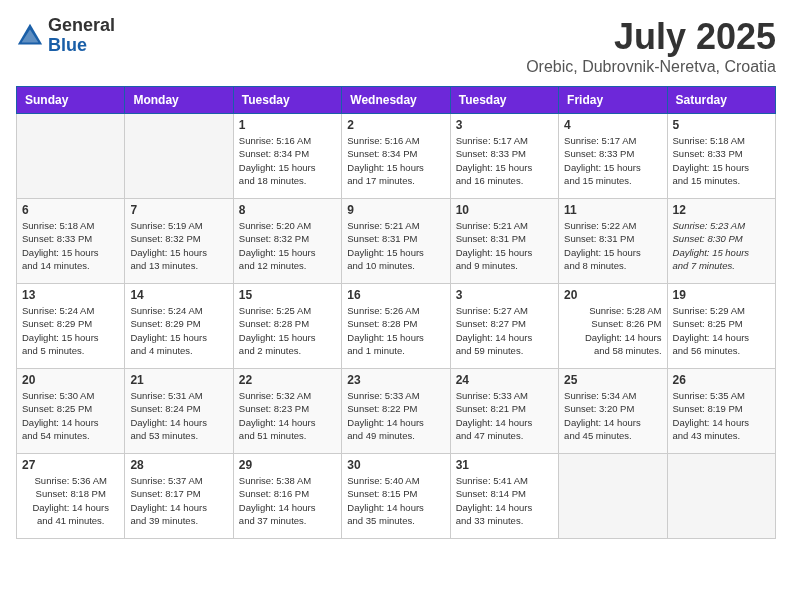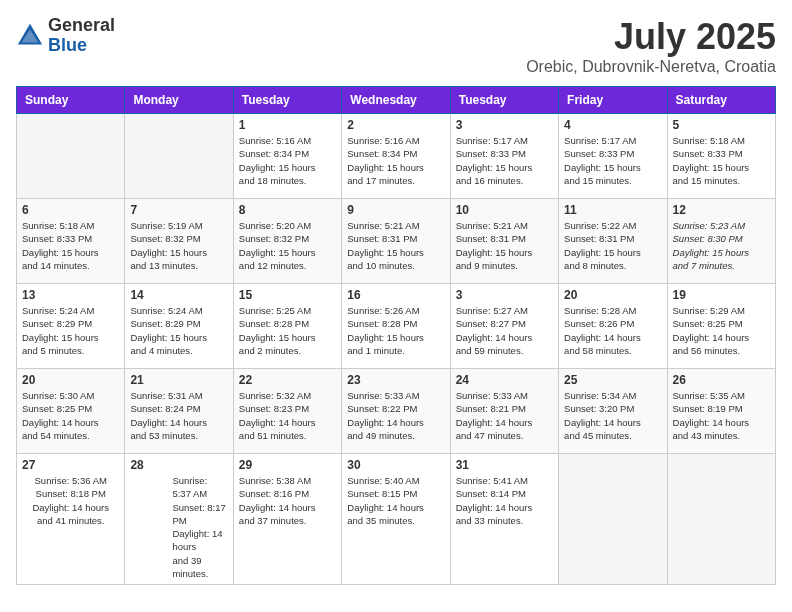--- a/index.html
+++ b/index.html
@@ -252,21 +252,21 @@
         </td>
         <td>
           <span class="day-number">3</span>
           <div class="day-info" style="white-space: pre-line;">Sunrise: 5:27 AM
 Sunset: 8:27 PM
 Daylight: 14 hours
 and 59 minutes.</div>
         </td>
         <td>
           <span class="day-number">20</span>
-          <div class="day-info" style="white-space: pre-line;">Sunrise: 5:28 AM
+          <div class="day-info" style="white-space: pre-line; text-align: right;">Sunrise: 5:28 AM
 Sunset: 8:26 PM
 Daylight: 14 hours
 and 58 minutes.</div>
         </td>
         <td>
           <span class="day-number">19</span>
           <div class="day-info" style="white-space: pre-line;">Sunrise: 5:29 AM
 Sunset: 8:25 PM
 Daylight: 14 hours
 and 56 minutes.</div>
@@ -326,21 +326,21 @@
       <tr class="week-row">
         <td>
           <span class="day-number">27</span>
           <div class="day-info" style="white-space: pre-line; text-align: center;">Sunrise: 5:36 AM
 Sunset: 8:18 PM
 Daylight: 14 hours
 and 41 minutes.</div>
         </td>
         <td>
           <span class="day-number">28</span>
-          <div class="day-info" style="white-space: pre-line; margin-left: 42px;">Sunrise: 5:37 AM
+          <div class="day-info" style="white-space: pre-line;">Sunrise: 5:37 AM
 Sunset: 8:17 PM
 Daylight: 14 hours
 and 39 minutes.</div>
         </td>
         <td>
           <span class="day-number">29</span>
           <div class="day-info" style="white-space: pre-line;">Sunrise: 5:38 AM
 Sunset: 8:16 PM
 Daylight: 14 hours
 and 37 minutes.</div>

